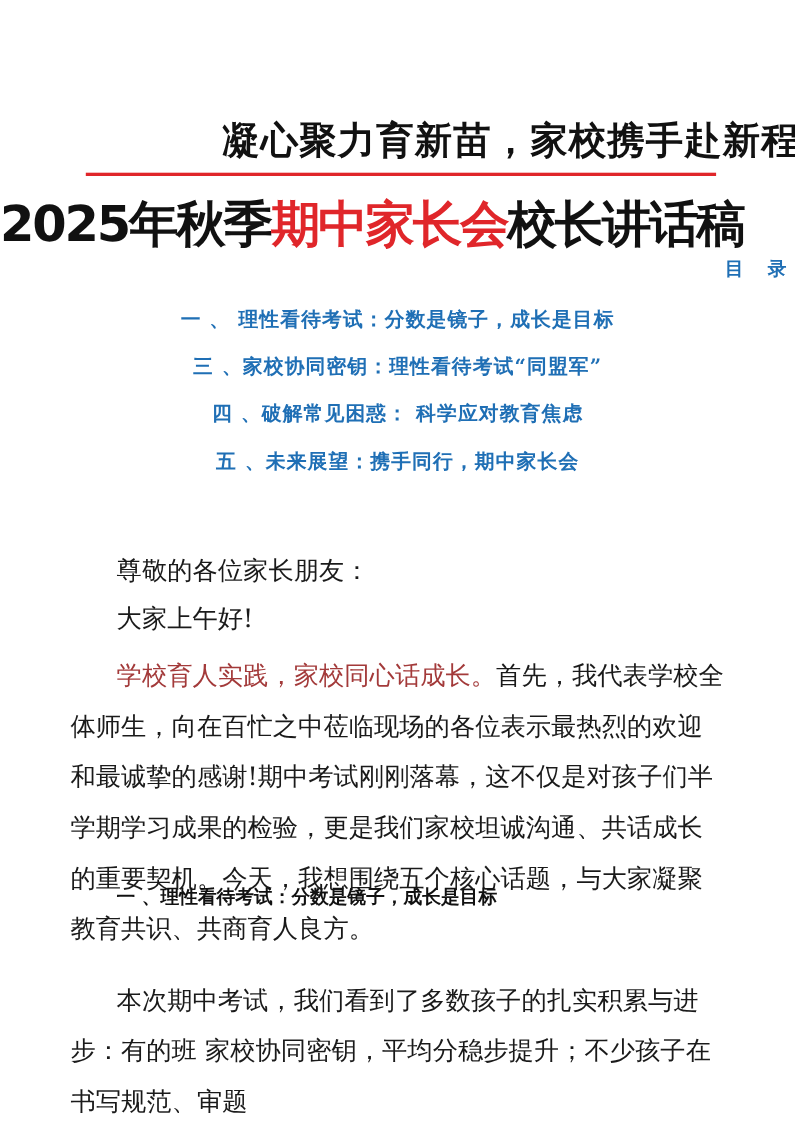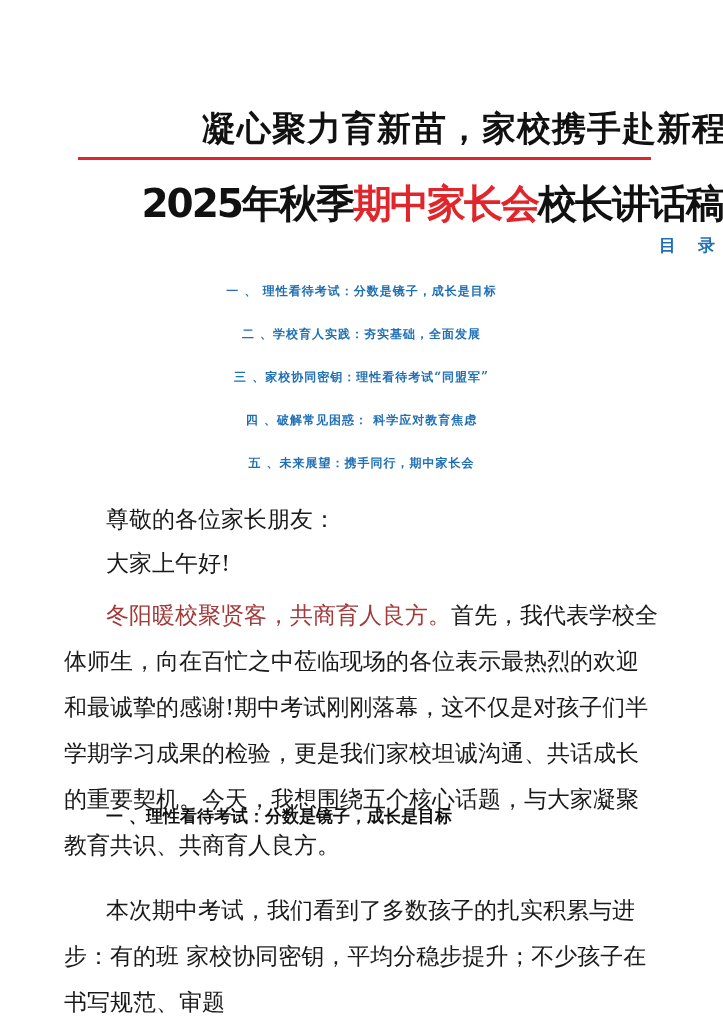--- a/index.html
+++ b/index.html
@@ -2,51 +2,50 @@
 <html><head>
 <meta charset="utf-8">
 <style>
   html, body { margin: 0; padding: 0; background: #ffffff; }
   body { width: 723px; height: 1024px; position: relative; overflow: hidden;
          font-family: "DejaVu Serif", "Liberation Serif", serif; color: #111; }
   .title1 { position: absolute; left: 4px; width: 723px; top: 104px; text-align: right;
             font-family: "DejaVu Sans", sans-serif; font-weight: bold; font-size: 34px;
             letter-spacing: 1px; color: #111; line-height: 48px; }
   .rule { position: absolute; left: 78px; width: 573px; top: 157px; height: 3px; background: #e0262a; }
-  .title2 { position: absolute; left: 0; width: 723px; top: 177px; text-align: right;
-            font-family: "DejaVu Sans", sans-serif; font-weight: bold; font-size: 39px;
+  .title2 { position: absolute; left: 0; width: 723px; top: 177px; text-align: left;
+            font-family: "DejaVu Sans", sans-serif; font-weight: bold; font-size: 45px;
             letter-spacing: -2px; line-height: 54px; color: #111; }
   .title2 .red { color: #e0262a; }
   .toc-title { position: absolute; left: 0; width: 723px; top: 232px; text-align: right;
                color: #1f6fb5; font-size: 17px; font-weight: bold; letter-spacing: 8px; line-height: 26px; }
   .toc { position: absolute; left: 0; width: 723px; top: 276px; margin: 0; padding: 0; list-style: none; }
-  .toc li { text-align: center; color: #1f6fb5; font-size: 12px; font-weight: bold;
+  .toc li { text-align: center; color: #1f6fb5; font-size: 18px; font-weight: bold;
             height: 43px; line-height: 30px; letter-spacing: 1px; }
   .para { position: absolute; left: 64px; width: 596px; font-size: 23px; line-height: 30px; color: #1a1a1a; }
   .p-greet { top: 504px; text-indent: 42px; }
   .p-hello { top: 548px; text-indent: 42px; }
   .p-intro { top: 592px; line-height: 46px; }
   .p-intro .lead { color: #a33a3a; padding-left: 42px; }
   .h1 { position: absolute; left: 106px; top: 801px; font-size: 17px; font-weight: bold; line-height: 30px; }
   .p-body { top: 887px; line-height: 46px; text-indent: 42px; }
 </style>
 </head>
 <body>
 
 <div class="title1">凝心聚力育新苗，家校携手赴新程</div>
 <div class="rule"></div>
 <div class="title2"><span>2025年秋季</span><span class="red">期中家长会</span><span>校长讲话稿</span></div>
 
 <div class="toc-title">目 录</div>
 <ul class="toc">
   <li>一 、 理性看待考试：分数是镜子，成长是目标</li>
-  <li>二 、学校育人实践：夯实基础，全面发展</li>
   <li>三 、家校协同密钥：理性看待考试“同盟军”</li>
   <li>四 、破解常见困惑： 科学应对教育焦虑</li>
   <li>五 、未来展望：携手同行，期中家长会</li>
 </ul>
 
 <div class="para p-greet">尊敬的各位家长朋友：</div>
 <div class="para p-hello">大家上午好!</div>
-<div class="para p-intro"><span class="lead">冬阳暖校聚贤客，共商育人良方。</span><span>首先，我代表学校全体师生，向在百忙之中莅临现场的各位表示最热烈的欢迎和最诚挚的感谢!期中考试刚刚落幕，这不仅是对孩子们半学期学习成果的检验，更是我们家校坦诚沟通、共话成长的重要契机。今天，我想围绕五个核心话题，与大家凝聚教育共识、共商育人良方。</span></div>
+<div class="para p-intro"><span class="lead">学校育人实践，家校同心话成长。</span><span>首先，我代表学校全体师生，向在百忙之中莅临现场的各位表示最热烈的欢迎和最诚挚的感谢!期中考试刚刚落幕，这不仅是对孩子们半学期学习成果的检验，更是我们家校坦诚沟通、共话成长的重要契机。今天，我想围绕五个核心话题，与大家凝聚教育共识、共商育人良方。</span></div>
 
 <div class="h1">一 、理性看待考试：分数是镜子，成长是目标</div>
 <div class="para p-body">本次期中考试，我们看到了多数孩子的扎实积累与进步：有的班 家校协同密钥，平均分稳步提升；不少孩子在书写规范、审题</div>
 
 </body></html>

